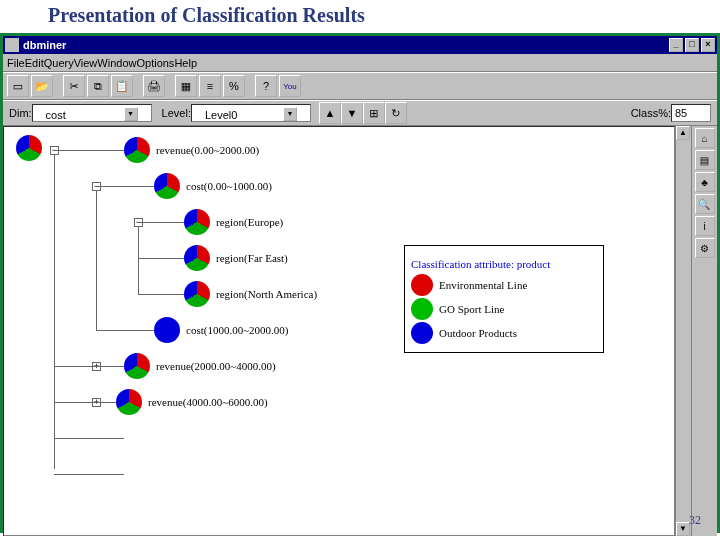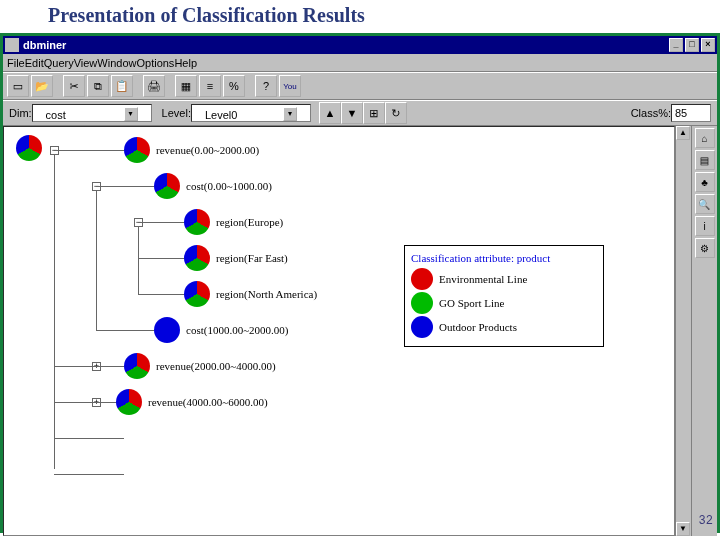--- a/index.html
+++ b/index.html
@@ -28,25 +28,25 @@
   .sb-up { top: 0; } .sb-down { bottom: 0; }
   .node { position: absolute; display: flex; align-items: center; gap: 6px; font-family: "Times New Roman", serif; font-size: 11px; }
   .pie { width: 26px; height: 26px; border-radius: 50%; position: relative; overflow: hidden; flex-shrink: 0; }
   .pie.three { background: conic-gradient(#d00 0 120deg, #0a0 120deg 240deg, #00d 240deg 360deg); }
   .pie.solid-blue { background: #00d; }
   .pie.solid-red { background: #d00; }
   .pie.solid-green { background: #0b0; }
   .vline { position: absolute; width: 1px; background: #666; }
   .hline { position: absolute; height: 1px; background: #666; }
   .expander { position: absolute; width: 9px; height: 9px; background: #fff; border: 1px solid #666; font-size: 9px; line-height: 7px; text-align: center; cursor: pointer; }
-  .legend-box { position: absolute; border: 1px solid #000; background: #fff; padding: 6px 10px 6px 6px; font-family: "Times New Roman", serif; font-size: 11px; }
+  .legend-box { position: absolute; border: 1px solid #000; background: #fff; padding: 12px 10px 6px 6px; font-family: "Times New Roman", serif; font-size: 11px; }
   .legend-title { color: #00d; margin-bottom: 4px; }
   .legend-row { display: flex; align-items: center; gap: 6px; margin: 2px 0; }
   .legend-row .pie { width: 22px; height: 22px; }
-  .page-num { position: absolute; bottom: 2px; right: 4px; font-size: 12px; font-family: Liberation Mono, monospace; color: #3a3a7a; }
+  .page-num { position: absolute; bottom: 2px; right: 16px; font-size: 12px; font-family: Liberation Serif, serif; color: #3a3a7a; }
 </style>
 </head>
 <body>
 
 <div class="slide-title">Presentation of Classification Results</div>
 
 <div class="app">
 
   <div class="titlebar">
     <span class="sysicon"></span>

